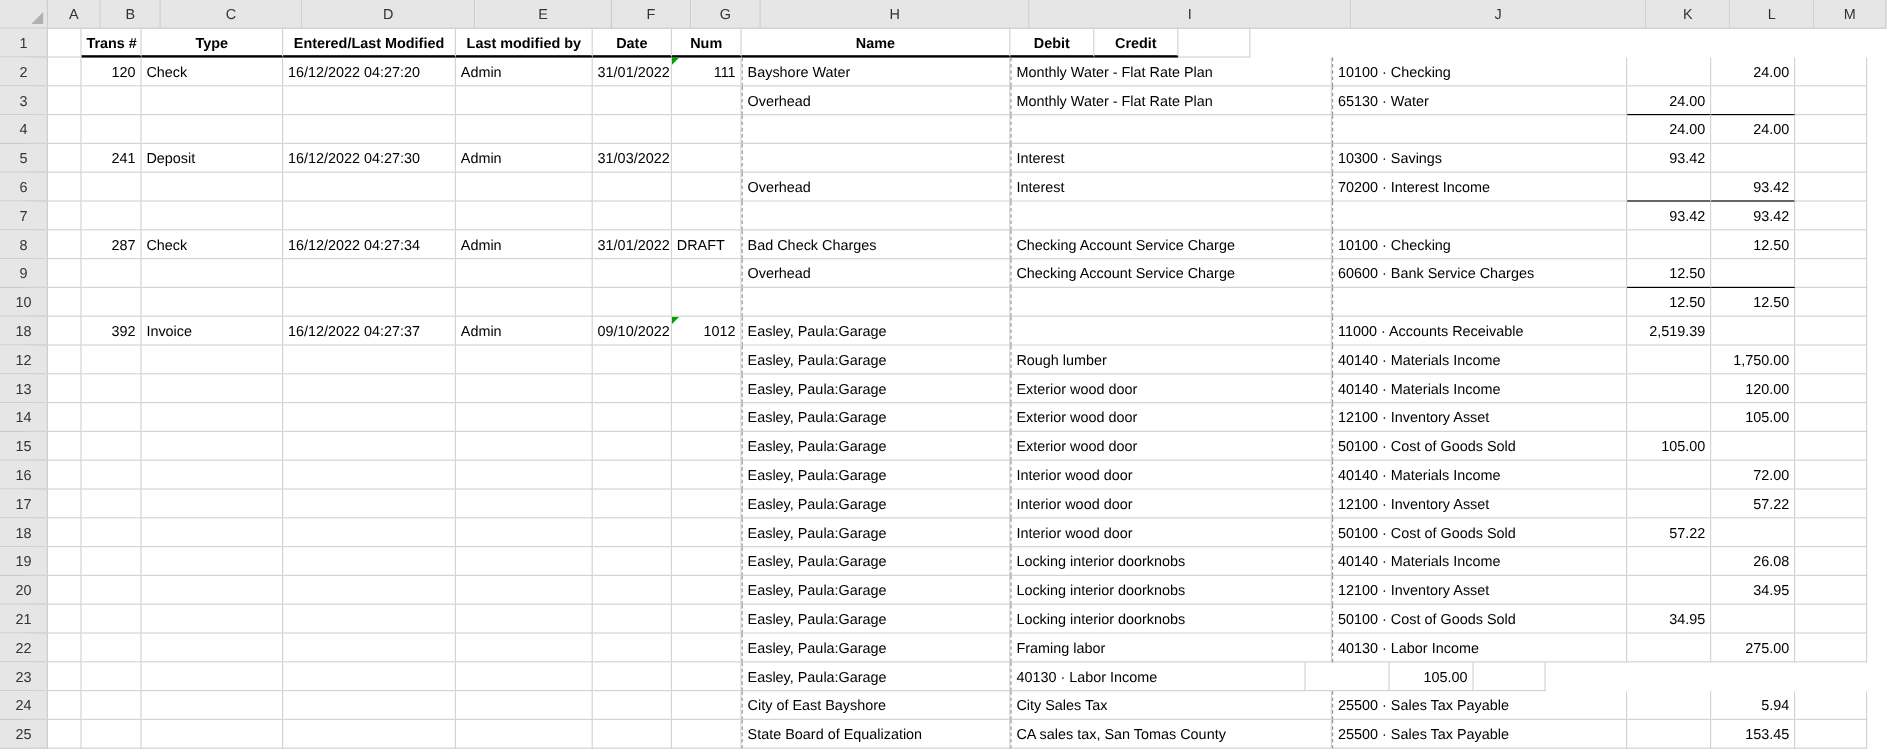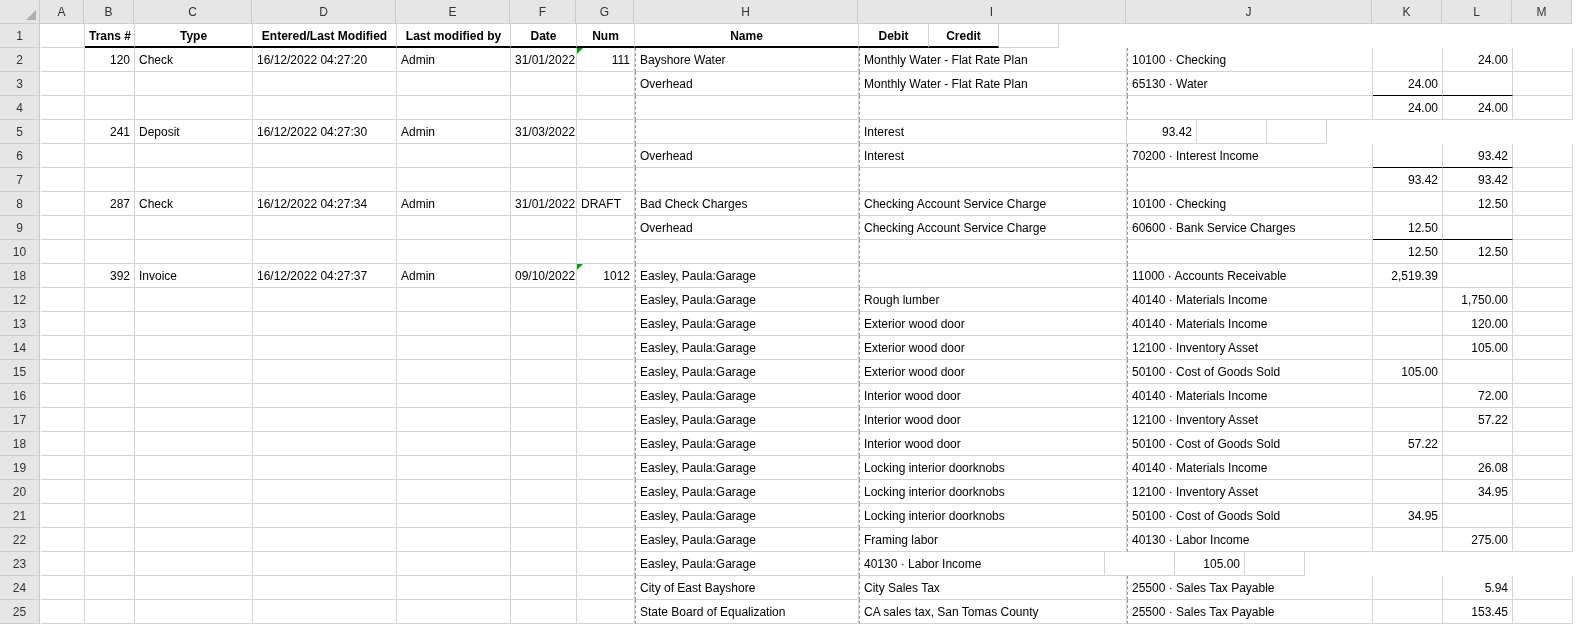--- a/index.html
+++ b/index.html
@@ -57,21 +57,21 @@
       border-right: 1px solid #ccc;
       border-bottom: 1px solid #ccc;
       text-align: center;
       line-height: 24px;
       height: 24px;
       color: #333;
       font-size: 12px;
     }
     .grid {
       position: absolute;
-      top: 24px; left: 41px;
+      top: 24px; left: 24px;
     }
     .row {
       display: flex;
       height: 24px;
     }
     .cell {
       border-right: 1px solid #d4d4d4;
       border-bottom: 1px solid #d4d4d4;
       padding: 0 4px;
       line-height: 24px;
@@ -208,20 +208,21 @@
       <div class="row">
         <div class="cell cA"></div>
         <div class="cell cB right">241</div>
         <div class="cell cC">Deposit</div>
         <div class="cell cD">16/12/2022 04:27:30</div>
         <div class="cell cE">Admin</div>
         <div class="cell cF">31/03/2022</div>
         <div class="cell cG"></div>
         <div class="cell cH dashL"></div>
         <div class="cell cI dashL">Interest</div>
+        <div class="cell cJ dashL">10300 · Savings</div>
         <div class="cell cK right">93.42</div>
         <div class="cell cL right"></div>
         <div class="cell cM"></div>
       </div>
       <div class="row">
         <div class="cell cA"></div>
         <div class="cell cB right"></div>
         <div class="cell cC"></div>
         <div class="cell cD"></div>
         <div class="cell cE"></div>

